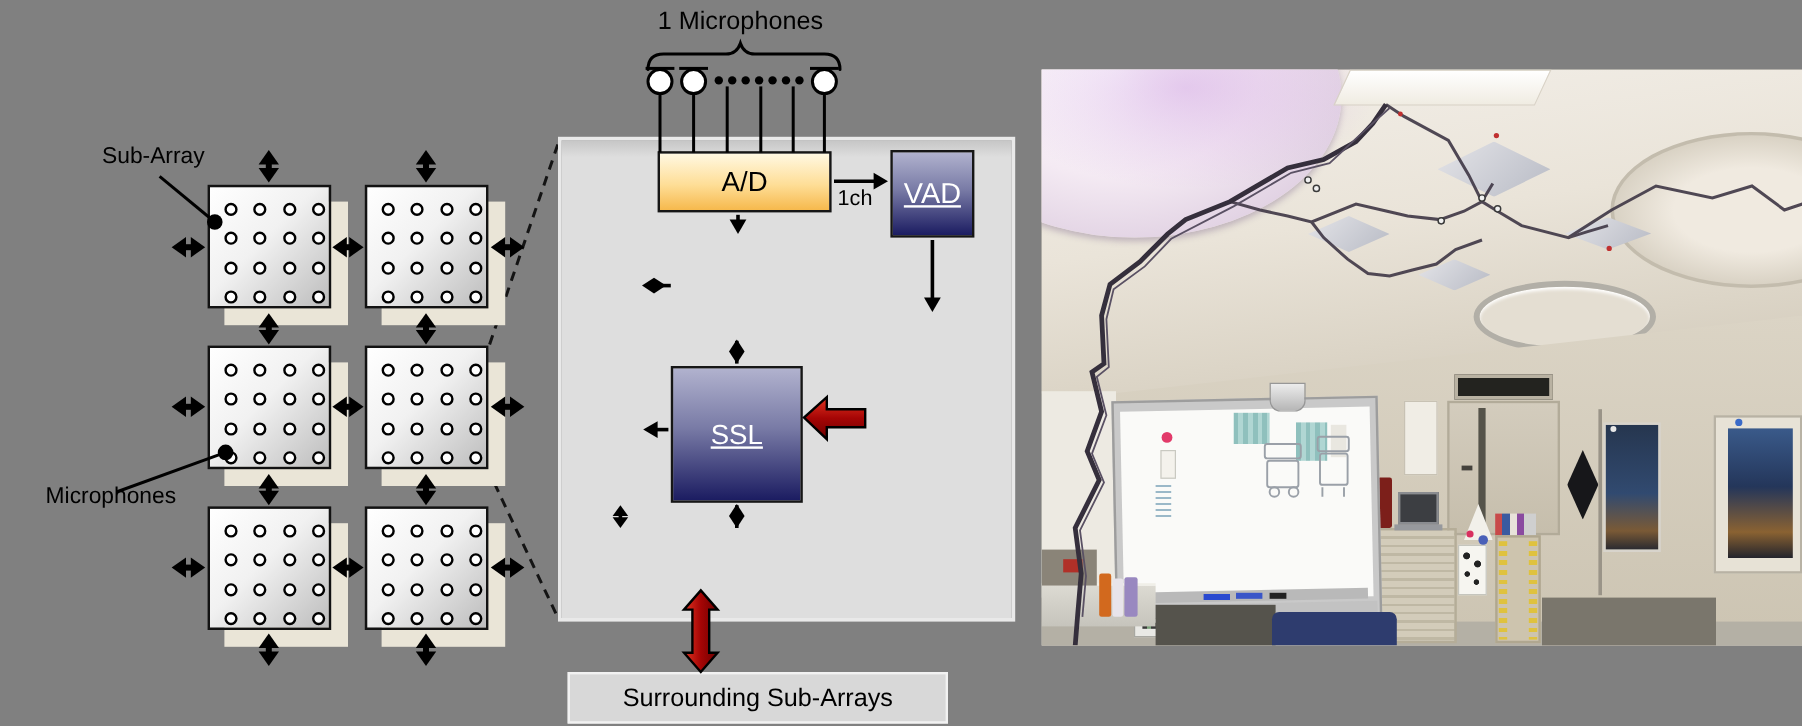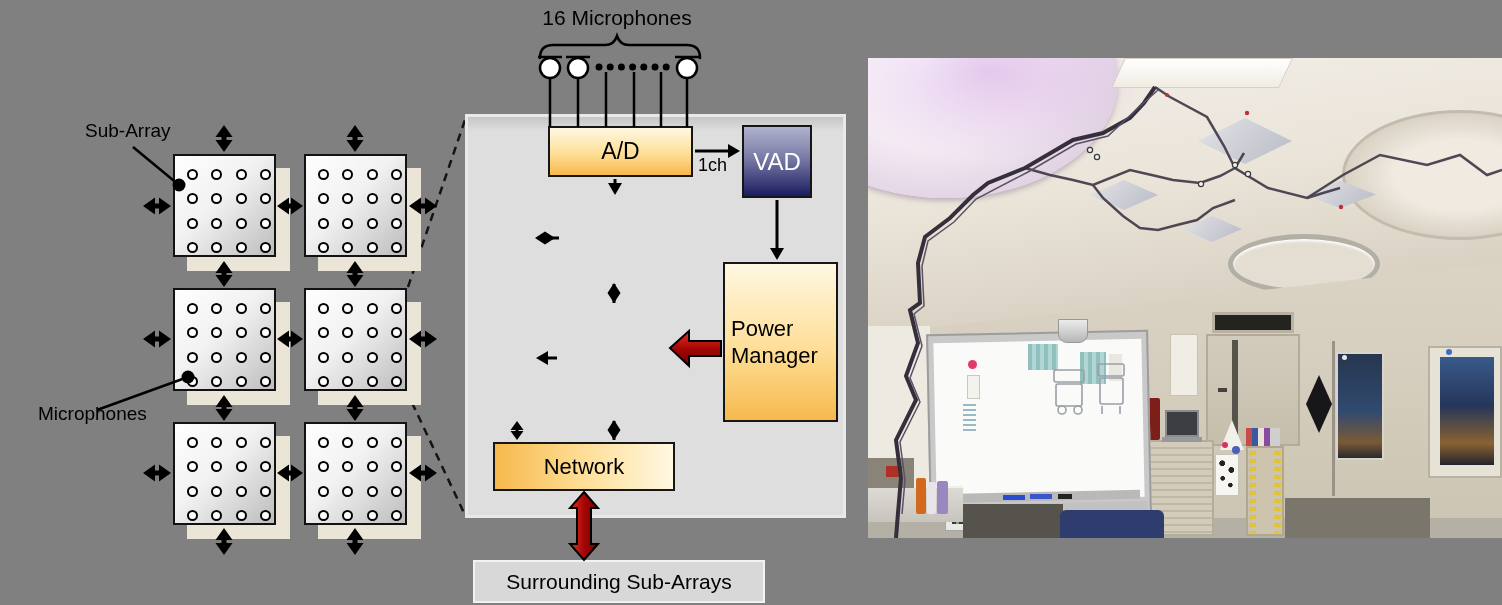--- a/index.html
+++ b/index.html
@@ -6,25 +6,25 @@
   #stage{position:relative;width:1502px;height:605px;background:#808080;overflow:hidden;
          font-family:"Liberation Sans","DejaVu Sans",sans-serif;color:#000;}
   #stage *{box-sizing:border-box;}
   svg.layer{position:absolute;left:0;top:0;width:1502px;height:605px;pointer-events:none;}
 
   
   .panel{position:absolute;left:465px;top:114px;width:381px;height:404px;
          background:linear-gradient(#c6c6c6,#dedede 14px);
          border:3px solid #e9e9e9;}
   .blk{position:absolute;border:2px solid #161616;display:flex;align-items:center;
-       justify-content:center;font-size:23px;line-height:1.25;text-align:left;}
+       justify-content:center;font-size:23px;line-height:1.25;text-align:center;}
   .or{background:linear-gradient(to bottom,#fff8e2 0%,#fede97 55%,#f6b94d 100%);}
   .or-h{background:linear-gradient(to right,#f6b94d 0%,#fede97 50%,#fff8e2 100%);}
-  .pu{background:linear-gradient(to bottom,#b1b2ce 0%,#797ba6 45%,#1b1c61 100%);color:#fff;}
-  .ext-box{position:absolute;left:473px;top:560px;width:292px;height:43px;background:#d8d8d8;
+  .pu{background:linear-gradient(to bottom,#b1b2ce 0%,#797ba6 45%,#1b1c61 100%);color:#fff;text-decoration:underline;}
+  .ext-box{position:absolute;left:473px;top:560px;width:317px;height:43px;background:#d8d8d8;
            border:2px solid #f2f2f2;display:flex;align-items:center;justify-content:center;
            font-size:21px;}
 
   
   .sash{position:absolute;width:103px;height:103px;background:#eae5d7;}
   .sab{position:absolute;width:103px;height:103px;border:2.5px solid #121212;
        background:linear-gradient(135deg,#ffffff 0%,#f1f1f1 45%,#bdbdbd 100%);}
   .md{position:absolute;width:11px;height:11px;border-radius:50%;background:#fff;border:2px solid #000;}
   .lbl{position:absolute;font-size:19px;color:#000;white-space:nowrap;}
   .micgrp{position:absolute;left:517px;top:6px;width:200px;text-align:center;font-size:21px;}
@@ -167,32 +167,29 @@
   <div class="lbl" style="left:38px;top:403px;">Microphones</div>
 
   <div class="panel"></div>
 
   <div class="blk or" style="left:548px;top:126px;width:145px;height:51px;">
       <span>A/D</span>
     </div>
   <div class="blk pu" style="left:742px;top:125px;width:70px;height:73px;font-size:24px;">
       <span>VAD</span>
     </div>
-  <div class="blk or" style="left:723px;top:262px;width:115px;height:160px;font-size:22px;padding:0 6px;">
-      <span>Power Manager</span>
-    </div>
-  <div class="blk or-h" style="left:493px;top:442px;width:182px;height:49px;font-size:22px;">
-      <span>Network</span>
+  <div class="blk pu" style="left:559px;top:305px;width:110px;height:114px;">
+      <span>SSL</span>
     </div>
 
   <div class="ext-box">
     <span>Surrounding Sub-Arrays</span>
   </div>
 
-  <div class="micgrp">16 Microphones</div>
+  <div class="micgrp">1 Microphones</div>
   <div class="chlbl">1ch</div>
 
   <svg class="layer" id="svg-over">
     <defs>
       <linearGradient id="rgV" x1="0" y1="0" x2="1" y2="0">
         <stop offset="0" stop-color="#e23522"></stop>
           <stop offset="0.5" stop-color="#a50505"></stop>
           <stop offset="1" stop-color="#6e0000"></stop>
       </linearGradient>
       <linearGradient id="rgH" x1="0" y1="0" x2="0" y2="1">

